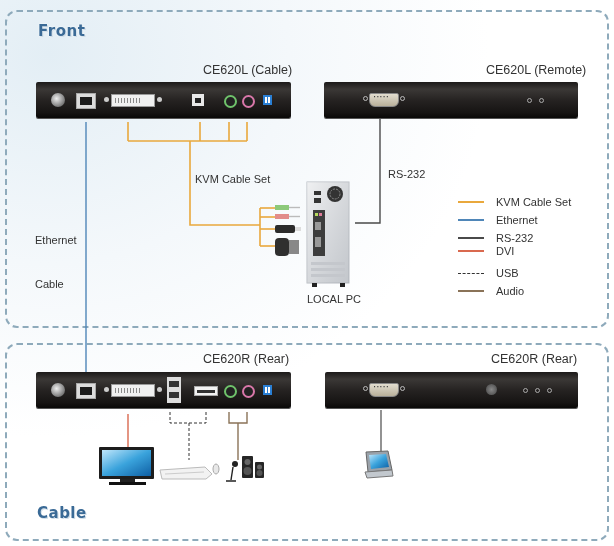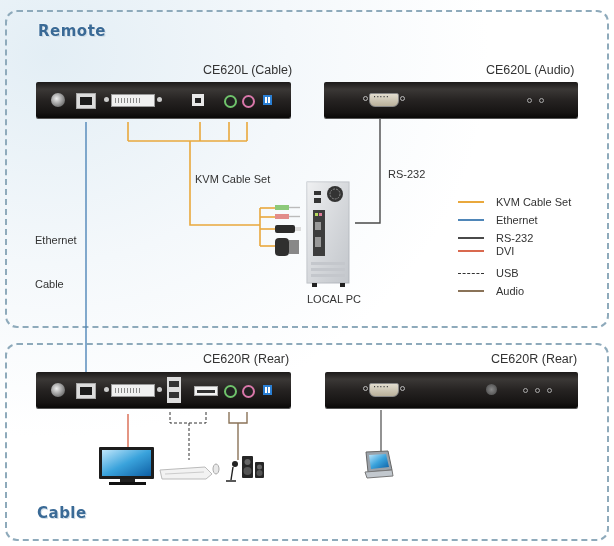--- a/index.html
+++ b/index.html
@@ -48,21 +48,21 @@
   .legend-swatch { width:26px; height:0; border-top-width:2px; border-top-style:solid; margin-right:12px; }
   .legend-text { font-size:11px; color:#333; font-family:"Liberation Sans", sans-serif; }
 </style>
 </head>
 <body>
 
 <div class="bg-wash"></div>
 
 <div class="zone zone-local"></div>
 <div class="zone zone-remote"></div>
-<div class="zone-title" style="left:38px; top:22px;">Remote</div>
+<div class="zone-title" style="left:38px; top:22px;">Front</div>
 <div class="zone-title" style="left:37px; top:504px;">Cable</div>
 
 <svg class="wires" width="614" height="546">
 
   <g stroke="#e9a83c" stroke-width="1.6" fill="none">
     <line x1="128" y1="122" x2="128" y2="141"></line>
     <line x1="200" y1="122" x2="200" y2="141"></line>
     <line x1="229" y1="122" x2="229" y2="141"></line>
     <line x1="247" y1="122" x2="247" y2="141"></line>
     <line x1="128" y1="141" x2="247" y2="141"></line>
@@ -171,21 +171,21 @@
   <div class="port rj45" style="left:40px;"></div>
   <div class="port dvi-screw" style="left:68px;"></div>
   <div class="port dvi" style="left:75px;"></div>
   <div class="port dvi-screw" style="left:121px;"></div>
   <div class="port usbb" style="left:156px;"></div>
   <div class="port jack jack-green" style="left:188px;"></div>
   <div class="port jack jack-pink" style="left:206px;"></div>
   <div class="port dip" style="left:227px;"></div>
 </div>
 
-<div class="device-label" style="left:486px; top:63px;">CE620L (Audio)</div>
+<div class="device-label" style="left:486px; top:63px;">CE620L (Remote)</div>
 <div class="device" style="left:324px; top:82px; width:254px;">
   <div class="port db9-screw" style="left:39px;"></div>
   <div class="port db9" style="left:45px;"></div>
   <div class="port db9-screw" style="left:76px;"></div>
   <div class="port led" style="left:203px;"></div>
   <div class="port led" style="left:215px;"></div>
 </div>
 
 <div class="label" style="left:195px; top:173px;">KVM Cable Set</div>
 <div class="label" style="left:388px; top:168px;">RS-232</div>

